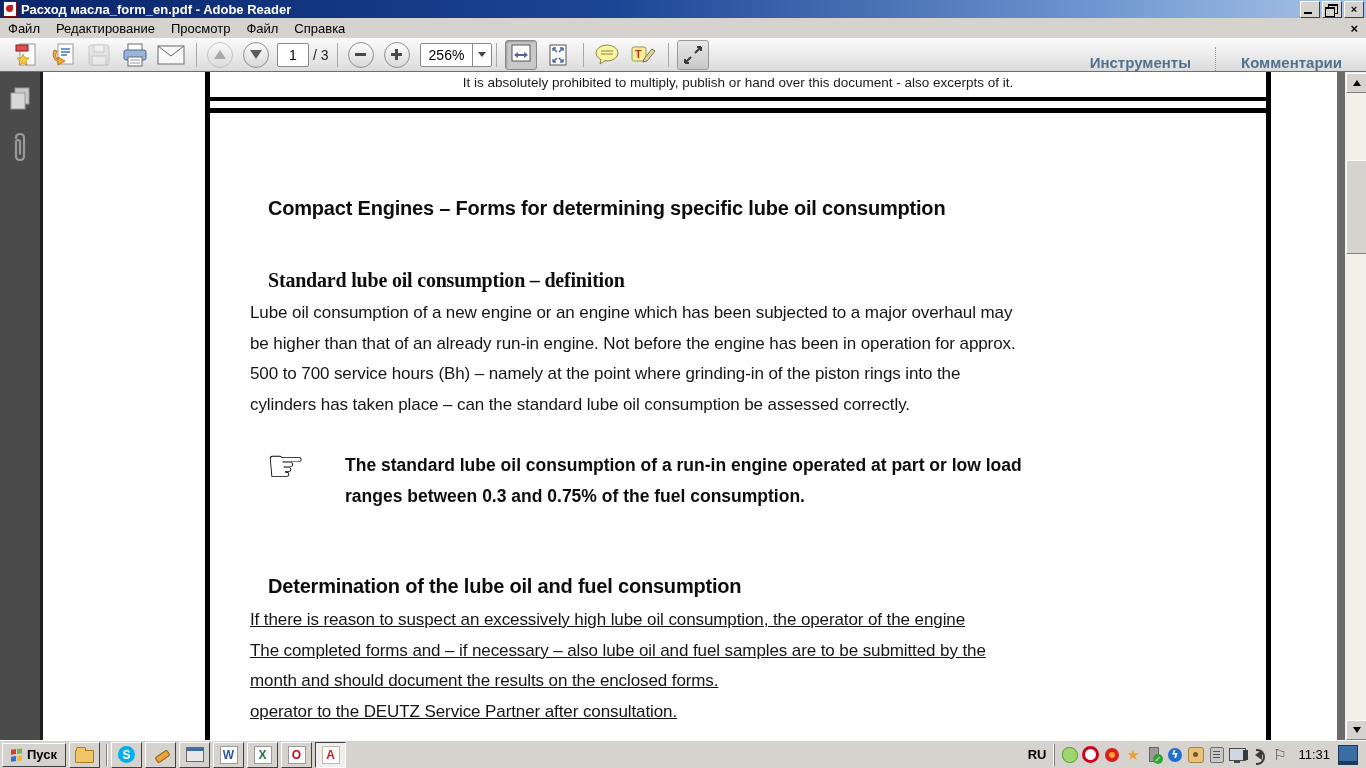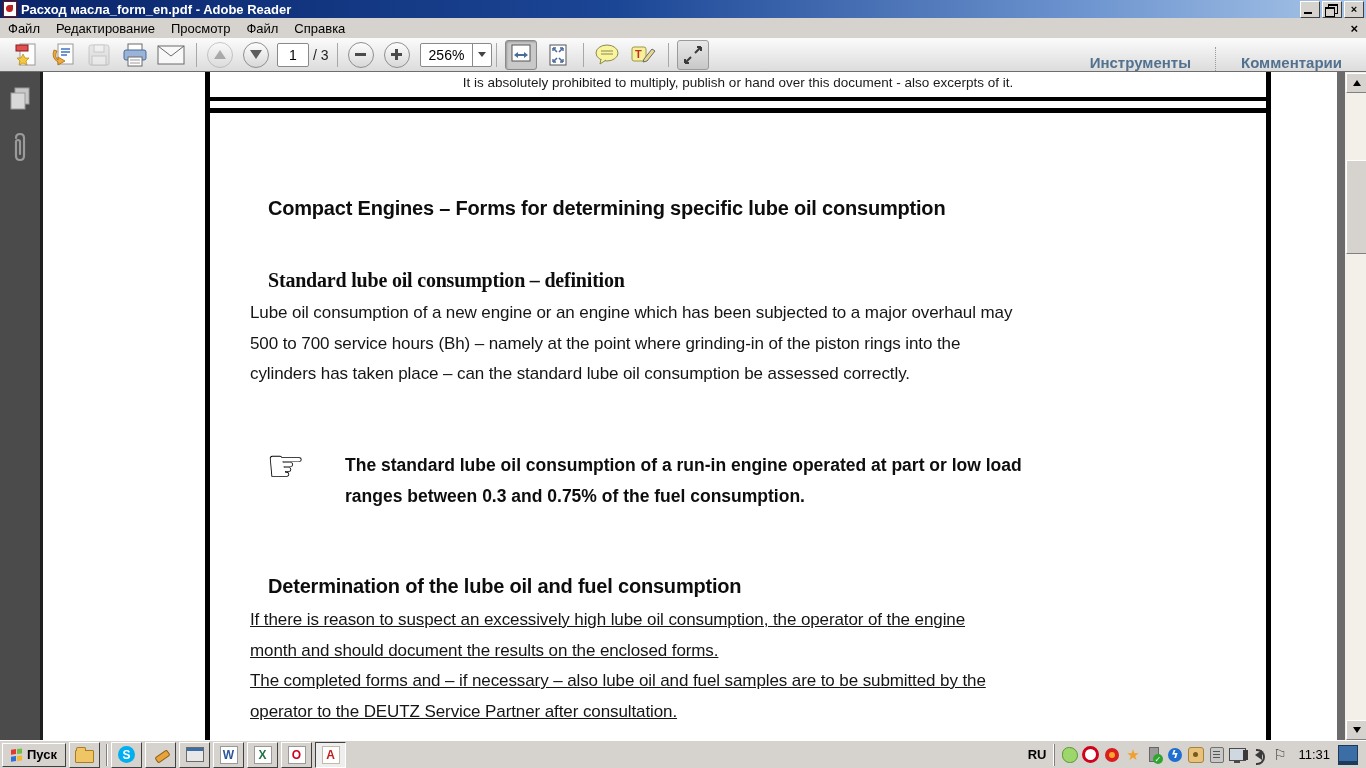--- a/index.html
+++ b/index.html
@@ -275,35 +275,36 @@
     <div id="vb-right" class="vborder"></div>
     <div id="prohibit">It is absolutely prohibited to multiply, publish or hand over this document - also excerpts of it.</div>
     <div id="footer-bottom"></div>
     <div id="frame-top"></div>
 
     <div id="doc-title" class="doc-h">Compact Engines – Forms for determining specific lube oil consumption</div>
 
     <div id="h-standard" class="doc-h">Standard lube oil consumption – definition</div>
     <div id="para-standard" class="doc-p">
       <div>Lube oil consumption of a new engine or an engine which has been subjected to a major overhaul may</div>
+      <div>be higher than that of an already run-in engine. Not before the engine has been in operation for approx.</div>
       <div>500 to 700 service hours (Bh) – namely at the point where grinding-in of the piston rings into the</div>
       <div>cylinders has taken place – can the standard lube oil consumption be assessed correctly.</div>
     </div>
 
     <div id="note-hand">☞</div>
     <div id="note-text">
       <div>The standard lube oil consumption of a run-in engine operated at part or low load</div>
       <div>ranges between 0.3 and 0.75% of the fuel consumption.</div>
     </div>
 
     <div id="h-determ" class="doc-h">Determination of the lube oil and fuel consumption</div>
     <div id="para-determ" class="doc-p">
       <div>If there is reason to suspect an excessively high lube oil consumption, the operator of the engine</div>
+      <div>The completed forms and – if necessary – also lube oil and fuel samples are to be submitted by the</div>
       <div>month and should document the results on the enclosed forms.</div>
-      <div>The completed forms and – if necessary – also lube oil and fuel samples are to be submitted by the</div>
       <div>operator to the DEUTZ Service Partner after consultation.</div>
     </div>
 
     <div id="doc-right-shadow"></div>
   </div>
 </div>
 
 <div id="scrollbar">
   <span class="sb-btn" style="top:1px;">
       <span class="sb-tri-up"></span>

